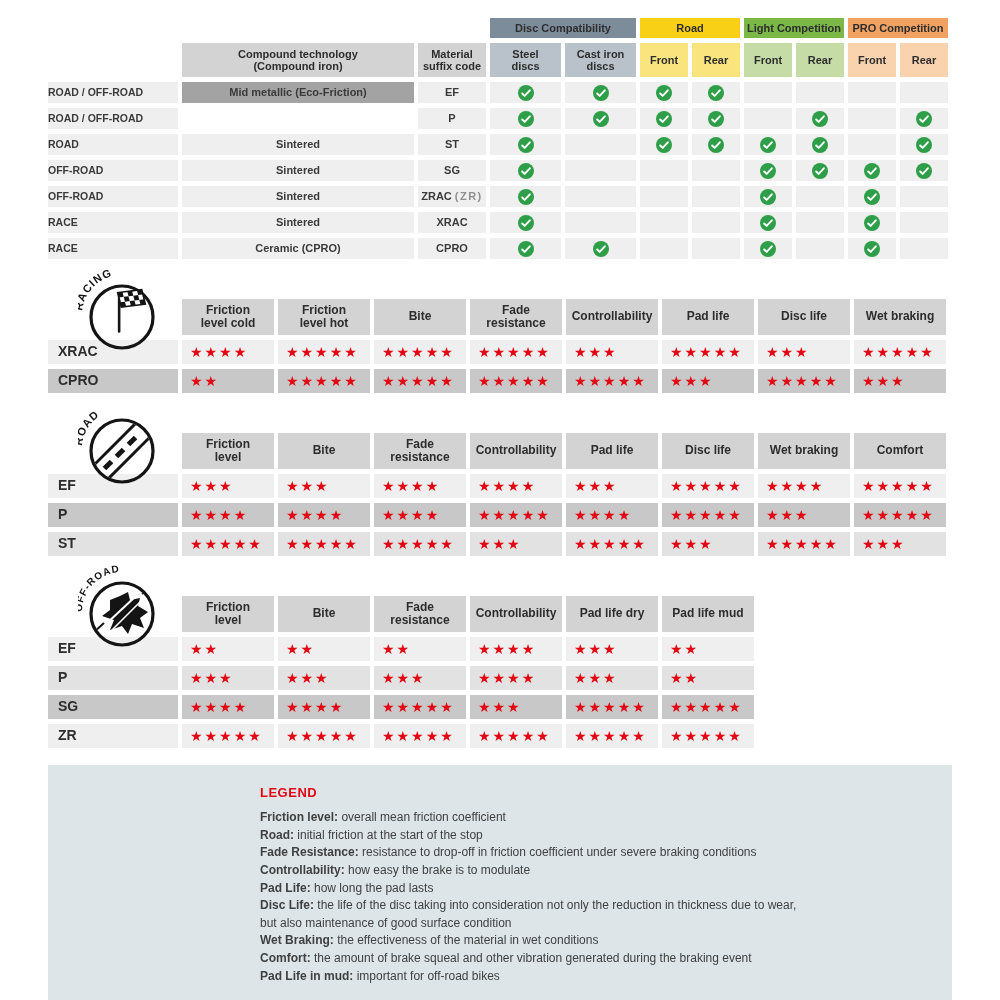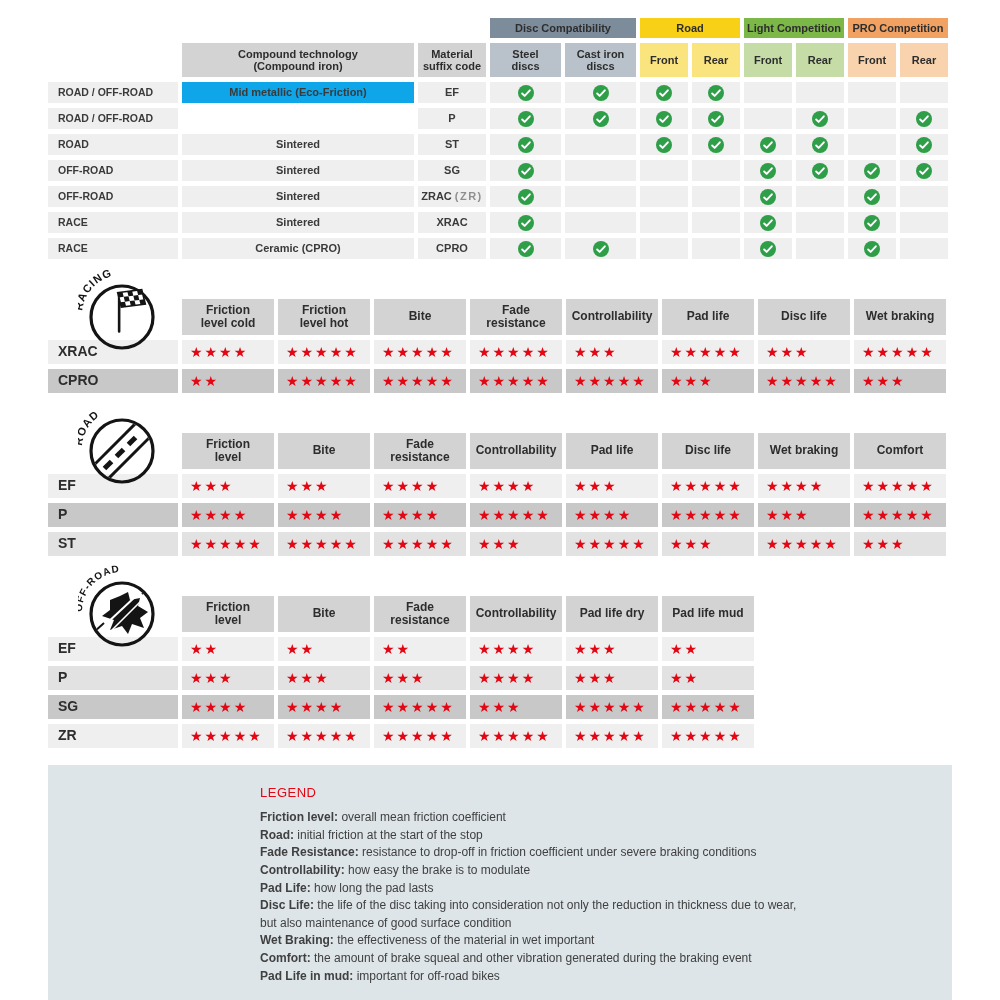--- a/index.html
+++ b/index.html
@@ -8,35 +8,35 @@
   .page{width:1000px;height:1000px;overflow:hidden;position:relative}
   .content{padding:18px 48px 0 48px}
   .grid{display:grid;column-gap:4px;row-gap:5px}
   #compat-grid{grid-template-columns:130px 232px 68px 71px 71px 48px 48px 48px 48px 48px 48px;
                grid-template-rows:20px 34px repeat(7,21px)}
   .cell{display:flex;align-items:center;justify-content:center;text-align:center;
         white-space:pre-line;line-height:1.12}
   .group-hd{font-size:11px;font-weight:700;color:#2d2d2d}
   .col-hd,.sub-hd{font-size:11px;font-weight:700;color:#2d2d2d}
   .data{font-size:11px;font-weight:700;color:#3a3a3a}
-  .use{justify-content:flex-start;text-align:left;padding-left:10px;font-size:10.5px}
+  .use{justify-content:flex-start;text-align:left;font-size:10.5px}
   .suffix-note{color:#8f8f8f;letter-spacing:1.5px;margin-left:3px;font-weight:700}
   .check{width:16px;height:16px;display:block}
   .check svg{width:100%;height:100%;display:block}
   .rating{position:relative;margin-top:40px}
   .rating-grid{grid-template-rows:36px;grid-auto-rows:24px}
   .badge{position:absolute;left:30px;top:-34px;width:88px;height:88px}
   .badge text{font-size:11px;font-weight:700;letter-spacing:1px;fill:#141414;
               font-family:"Liberation Sans",sans-serif}
   .rt-hd{font-size:12px;font-weight:700;color:#2d2d2d}
   .rt-label{justify-content:flex-start;text-align:left;padding-left:10px;font-size:14px;font-weight:700;color:#2d2d2d}
   .rt-stars{justify-content:flex-start;padding-left:8px}
   .stars{font-size:14px;letter-spacing:2px;line-height:1;white-space:nowrap}
   .legend{margin-top:17px;width:904px;min-height:211px;padding:20px 36px 20px 212px}
-  .legend-title{font-size:13px;font-weight:400;letter-spacing:.5px;margin-bottom:9px}
+  .legend-title{font-size:13px;font-weight:700;letter-spacing:.5px;margin-bottom:9px}
   .legend-line{font-size:12px;line-height:1.47;white-space:pre-line;color:#404040}
   .legend-line b{font-weight:700}
 </style>
 </head>
 <body>
 
 <div class="page">
   <div class="content">
 
     <section>
@@ -53,21 +53,21 @@
 discs</div>
           <div class="cell sub-hd" style="grid-area: 2 / 5; background: rgb(185, 194, 202);">Cast iron
 discs</div>
           <div class="cell sub-hd" style="grid-area: 2 / 6; background: rgb(250, 228, 126);">Front</div>
           <div class="cell sub-hd" style="grid-area: 2 / 7; background: rgb(250, 228, 126);">Rear</div>
           <div class="cell sub-hd" style="grid-area: 2 / 8; background: rgb(197, 220, 167);">Front</div>
           <div class="cell sub-hd" style="grid-area: 2 / 9; background: rgb(197, 220, 167);">Rear</div>
           <div class="cell sub-hd" style="grid-area: 2 / 10; background: rgb(248, 211, 173);">Front</div>
           <div class="cell sub-hd" style="grid-area: 2 / 11; background: rgb(248, 211, 173);">Rear</div>
           <div class="cell data use" style="grid-area: 3 / 1; background: rgb(239, 239, 239);">ROAD / OFF-ROAD</div>
-          <div class="cell data tech" style="grid-area: 3 / 2; background: #0ea5e9;">Mid metallic (Eco-Friction)</div>
+          <div class="cell data tech" style="grid-area: 3 / 2; background: #a3a3a3;">Mid metallic (Eco-Friction)</div>
           <div class="cell data suffix" style="grid-area: 3 / 3; background: rgb(239, 239, 239);"><span>EF</span></div>
           <div class="cell data check-cell" style="grid-area: 3 / 4; background: rgb(239, 239, 239);"><span class="check"><svg viewBox="0 0 20 20">
                 <circle cx="10" cy="10" r="10" fill="#2f9e48"></circle>
                 <path d="M5.2 10.6l3.1 3 6.5-7" stroke="#fff" stroke-width="2.4" fill="none" stroke-linecap="round" stroke-linejoin="round"></path>
               </svg></span></div>
           <div class="cell data check-cell" style="grid-area: 3 / 5; background: rgb(239, 239, 239);"><span class="check"><svg viewBox="0 0 20 20">
                 <circle cx="10" cy="10" r="10" fill="#2f9e48"></circle>
                 <path d="M5.2 10.6l3.1 3 6.5-7" stroke="#fff" stroke-width="2.4" fill="none" stroke-linecap="round" stroke-linejoin="round"></path>
               </svg></span></div>
           <div class="cell data check-cell" style="grid-area: 3 / 6; background: rgb(239, 239, 239);"><span class="check"><svg viewBox="0 0 20 20">
@@ -408,20 +408,20 @@
     <section class="legend" id="legend-box" style="background: rgb(221, 229, 233);">
       <div class="legend-title" id="legend-title" style="color: rgb(227, 6, 19);">LEGEND</div>
       <div id="legend-items">
           <div class="legend-line"><b>Friction level:</b> <span>overall mean friction coefficient</span></div>
           <div class="legend-line"><b>Road:</b> <span>initial friction at the start of the stop</span></div>
           <div class="legend-line"><b>Fade Resistance:</b> <span>resistance to drop-off in friction coefficient under severe braking conditions</span></div>
           <div class="legend-line"><b>Controllability:</b> <span>how easy the brake is to modulate</span></div>
           <div class="legend-line"><b>Pad Life:</b> <span>how long the pad lasts</span></div>
           <div class="legend-line"><b>Disc Life:</b> <span>the life of the disc taking into consideration not only the reduction in thickness due to wear,
 but also maintenance of good surface condition</span></div>
-          <div class="legend-line"><b>Wet Braking:</b> <span>the effectiveness of the material in wet important</span></div>
+          <div class="legend-line"><b>Wet Braking:</b> <span>the effectiveness of the material in wet conditions</span></div>
           <div class="legend-line"><b>Comfort:</b> <span>the amount of brake squeal and other vibration generated during the braking event</span></div>
           <div class="legend-line"><b>Pad Life in mud:</b> <span>important for off-road bikes</span></div>
         </div>
     </section>
 
   </div>
 </div>
 
 </body></html>

